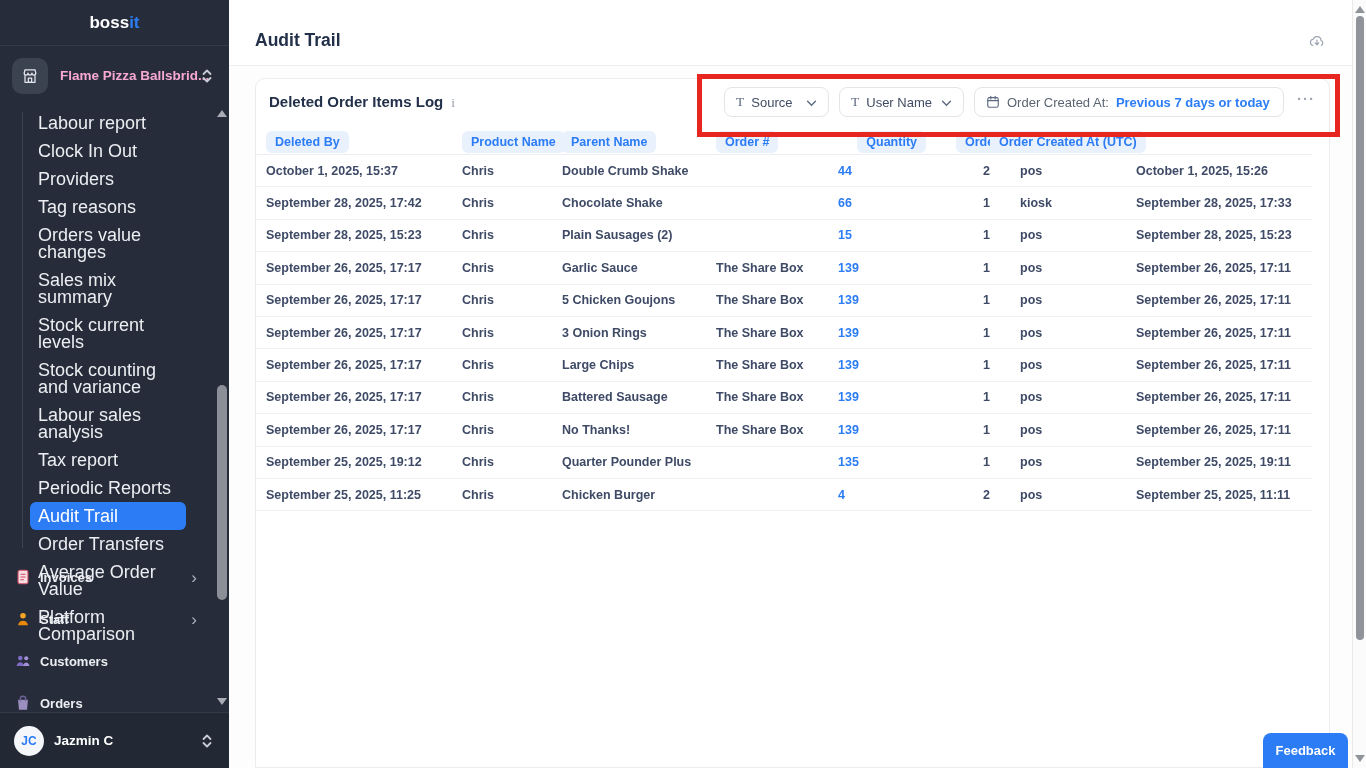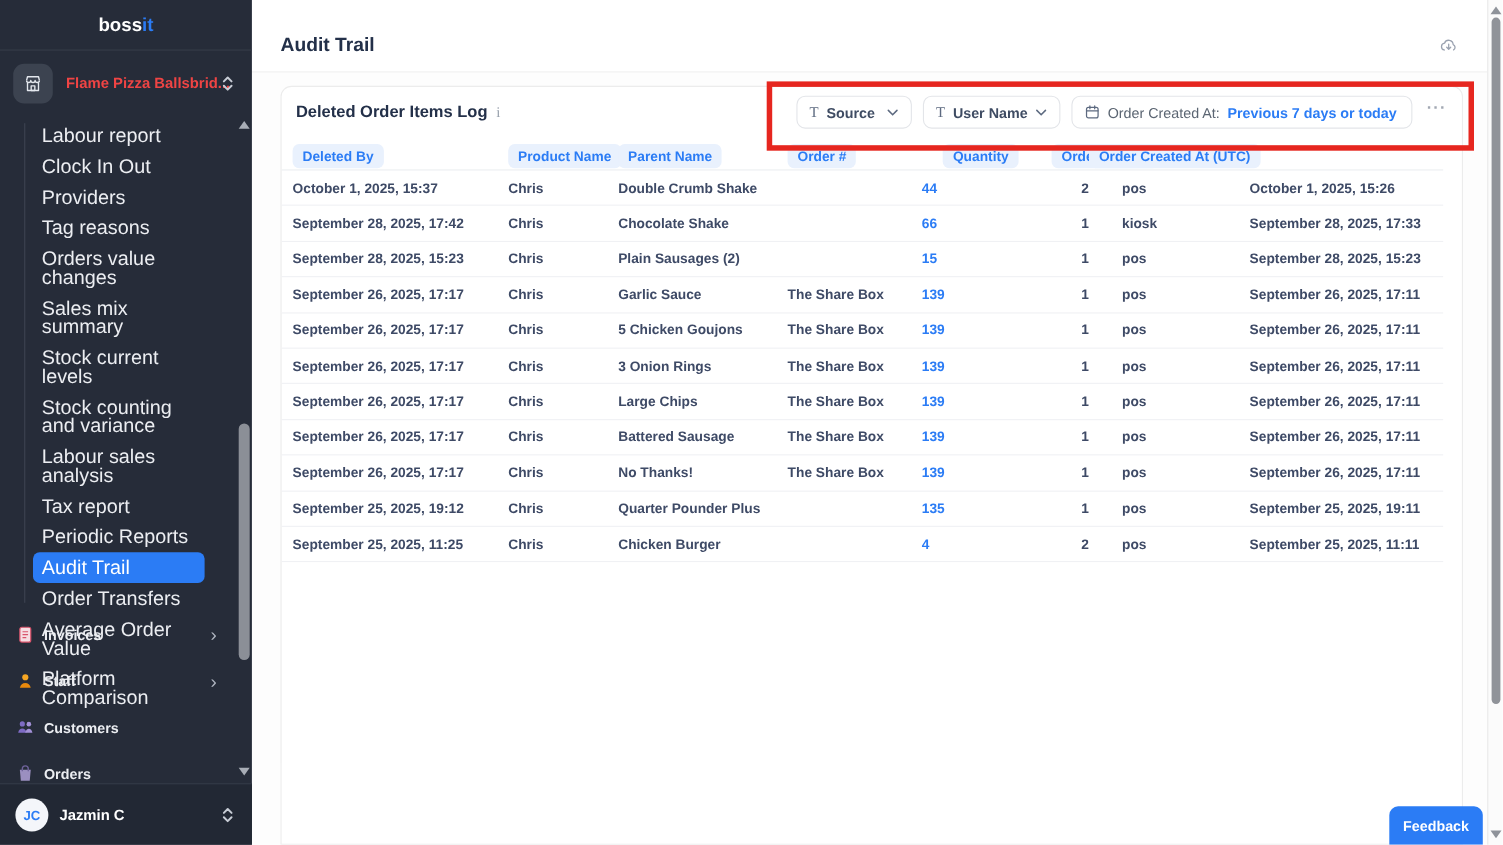--- a/index.html
+++ b/index.html
@@ -6,21 +6,21 @@
   html,body { width:1366px; height:768px; font-family:"Liberation Sans", sans-serif; }
   .stage { position:relative; width:1366px; height:768px; background:#fdfdfd; overflow:hidden; }
 
   
   .sidebar { position:absolute; left:0; top:0; width:229px; height:768px; background:#262c39; z-index:10; }
   .logo-bar { height:46px; line-height:46px; text-align:center; border-bottom:1px solid #353c49; font-size:17px; font-weight:700; cursor:pointer; }
   .logo-boss { color:#ffffff; }
   .logo-it { color:#2b7cf5; }
   .venue { position:absolute; left:0; top:56px; width:229px; height:40px; cursor:pointer; }
   .venue-icon { position:absolute; left:12px; top:2px; width:36px; height:36px; background:#3c4350; border-radius:10px; display:flex; align-items:center; justify-content:center; }
-  .venue-name { position:absolute; left:60px; top:0; height:40px; line-height:40px; color:#ef4444; font-size:13.5px; font-weight:700;text-align:center; }
+  .venue-name { position:absolute; left:60px; top:0; height:40px; line-height:40px; color:#f9a8d4; font-size:13.5px; font-weight:700;text-align:center; }
   .venue-caret, .user-caret { position:absolute; right:16px; top:12px; }
   .nav-guide { position:absolute; left:22px; top:112px; width:1px; height:436px; background:#3d4451; }
   .report-group { position:absolute; left:30px; top:109px; width:156px; }
   .nav-item { padding:5.5px 8px; font-size:18px; line-height:17px; color:#eceef2; border-radius:6px; cursor:pointer; }
   .nav-item.active { background:#2b7cf5; color:#ffffff; }
   .bottom-group { position:absolute; left:0; top:556px; width:229px; }
   .bottom-item { position:relative; height:42px; display:flex; align-items:center; padding-left:14px; cursor:pointer; }
   .bottom-item .bi-icon { width:18px; height:18px; margin-right:8px; display:inline-flex; }
   .bottom-item .bi-label { color:#eceef2; font-size:13px; font-weight:700; }
   .bottom-item .bi-chevron { position:absolute; right:32px; color:#aeb4bf; font-size:17px; line-height:1; }
@@ -40,21 +40,21 @@
   .export-icon { position:absolute; left:1079px; top:33px; cursor:pointer; }
   .content { position:absolute; left:229px; top:66px; width:1123px; height:702px; background:#fdfdfd; }
   .card { position:absolute; left:255px; top:78px; width:1075px; height:690px; background:#ffffff; border:1px solid #ececec; border-radius:10px 10px 0 0; }
   .card-title-row { position:absolute; left:13px; top:14px; }
   .card-title { font-size:15px; font-weight:700; color:#233049; }
   .info-glyph { font-family:"Liberation Serif", serif; color:#98a0ac; font-size:13.5px; margin-left:8px; cursor:pointer; }
   
   .filter-group { position:absolute; left:468px; top:8px; display:flex; gap:10px; height:30px; }
   .filter-btn { display:flex; align-items:center; gap:7px; height:30px; padding:0 11px; background:#ffffff; border:1px solid #e3e5e9; border-radius:8px; cursor:pointer; white-space:nowrap; }
   .t-glyph { font-family:"Liberation Serif", serif; font-size:13.5px; color:#5d6a80; }
-  .filter-label { font-size:13px; font-weight:700; color:#3f4c63; }
+  .filter-label { font-size:13px; font-weight:400; color:#3f4c63; }
   .date-label { font-size:13px; color:#5b6572; }
   .date-value { font-size:13px; font-weight:700; color:#2b7cf5; }
   .src-btn { width:105px; justify-content:space-between; }
   .usr-btn { width:125px; justify-content:space-between; }
   .date-btn { width:310px; }
   .more-btn { position:absolute; left:1035px; top:9px; width:30px; height:28px; text-align:center; line-height:22px; color:#a2a8b3; font-size:15px; font-weight:700; letter-spacing:1px; cursor:pointer; }
   
   .table-wrap { position:absolute; left:0; top:50px; width:1056px; }
   .tgrid { display:grid; grid-template-columns:196px 100px 154px 122px 88px 64px 146px 166px; padding-left:10px; align-items:center; }
   .thead { height:26px; border-bottom:1px solid #eceef1; }

